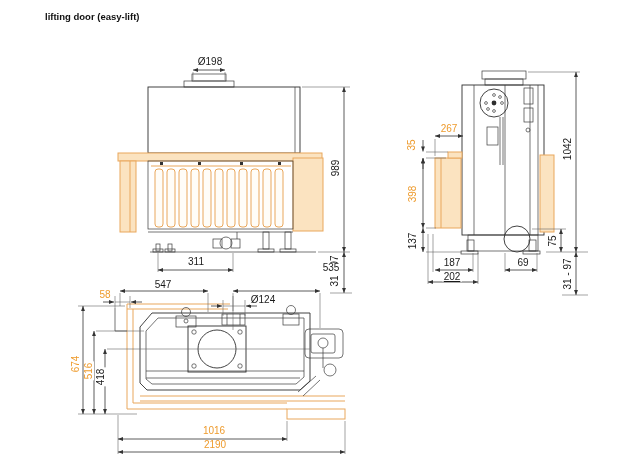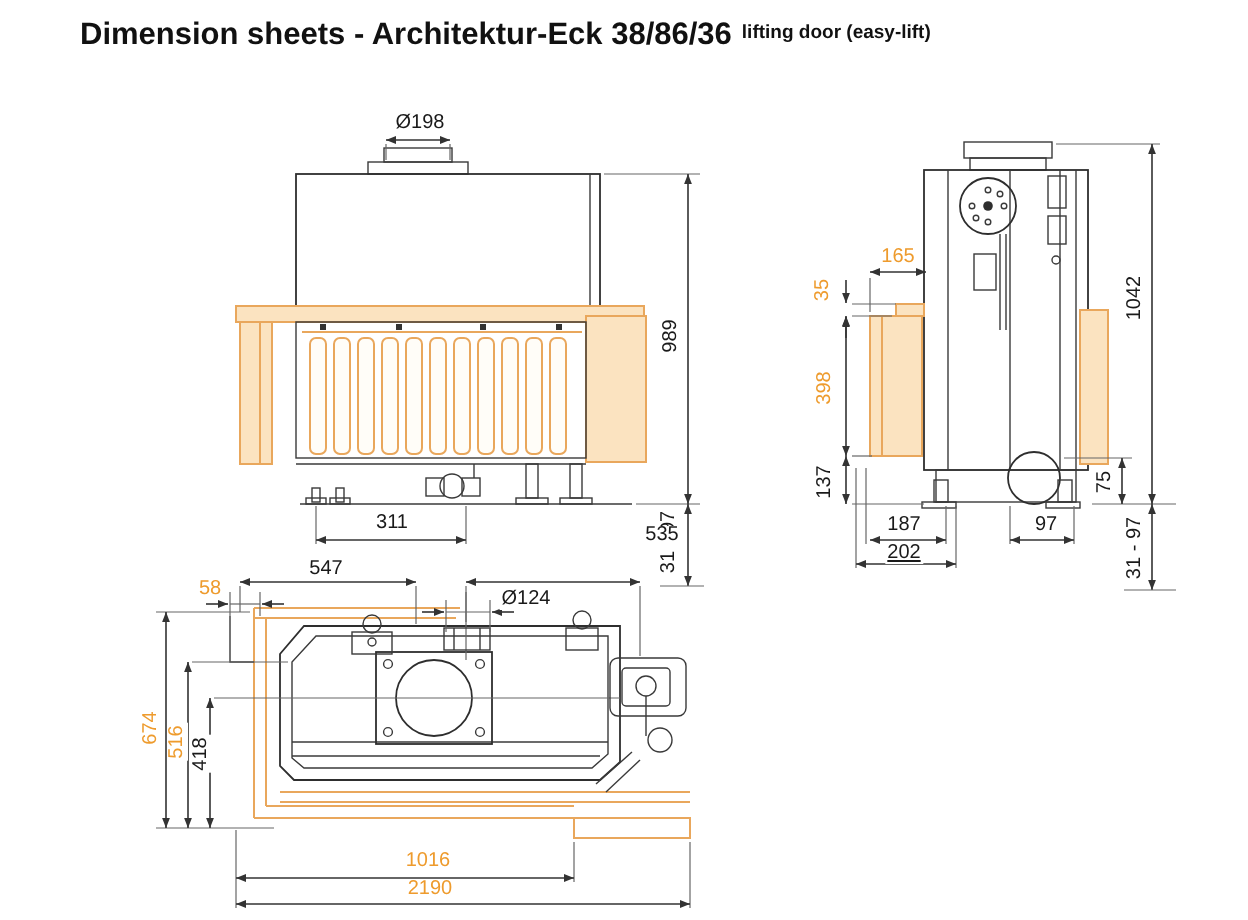--- a/index.html
+++ b/index.html
@@ -21,21 +21,20 @@
        white-space:nowrap;background:#fff;padding:0 1px;line-height:1;}
   .dim.v{transform:translate(-50%,-50%) rotate(-90deg);}
   .dim.or{color:#ee9b2d;}
 </style>
 </head>
 <body>
 
 <div id="page">
 
   <div id="titlebar">
-    <span class="main">Dimension sheets - Architektur-Eck 38/86/36</span>
     <span class="sub">lifting door (easy-lift)</span>
   </div>
 
   <svg width="624" height="460" viewBox="0 0 624 460">
     <defs>
       <marker id="ar" viewBox="0 0 10 10" refX="9" refY="5" markerWidth="7" markerHeight="7" orient="auto-start-reverse">
         <path d="M0,1.5 L9,5 L0,8.5 Z" fill="#333"></path>
       </marker>
     </defs>
 
@@ -240,29 +239,29 @@
       <line class="dl" x1="118" y1="439" x2="287" y2="439"></line>
       <line class="dl" x1="118" y1="452" x2="345" y2="452"></line>
     </g>
   </svg>
 
   <span class="dim" style="left:210px;top:62px;">Ø198</span>
   <span class="dim v" style="left:336px;top:168px;">989</span>
   <span class="dim" style="left:196px;top:262px;">311</span>
   <span class="dim v" style="left:335px;top:271px;">31 - 97</span>
 
-  <span class="dim or" style="left:449px;top:129px;">165</span>
+  <span class="dim or" style="left:449px;top:129px;">267</span>
   <span class="dim v or" style="left:412px;top:145px;">35</span>
   <span class="dim v or" style="left:413px;top:194px;">398</span>
   <span class="dim v" style="left:413px;top:241px;">137</span>
   <span class="dim v" style="left:568px;top:149px;">1042</span>
   <span class="dim v" style="left:553px;top:241px;">75</span>
   <span class="dim" style="left:452px;top:263px;">187</span>
   <span class="dim" style="left:452px;top:277px;text-decoration:underline;">202</span>
-  <span class="dim" style="left:523px;top:263px;">97</span>
+  <span class="dim" style="left:523px;top:263px;">69</span>
   <span class="dim v" style="left:568px;top:274px;">31 - 97</span>
 
   <span class="dim" style="left:163px;top:285px;">547</span>
   <span class="dim" style="left:287px;top:268px;margin-left:44px;">535</span>
   <span class="dim or" style="left:105px;top:295px;">58</span>
   <span class="dim" style="left:263px;top:300px;">Ø124</span>
   <span class="dim v or" style="left:76px;top:364px;">674</span>
   <span class="dim v or" style="left:89px;top:371px;">516</span>
   <span class="dim v" style="left:101px;top:377px;">418</span>
   <span class="dim or" style="left:214px;top:431px;">1016</span>

